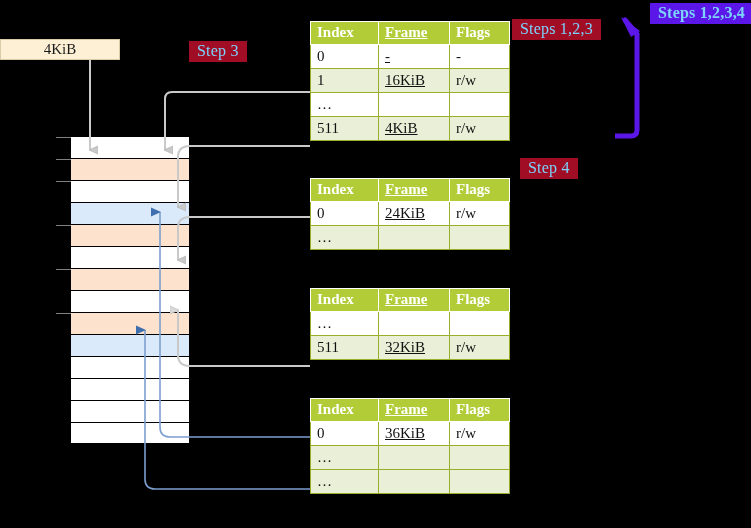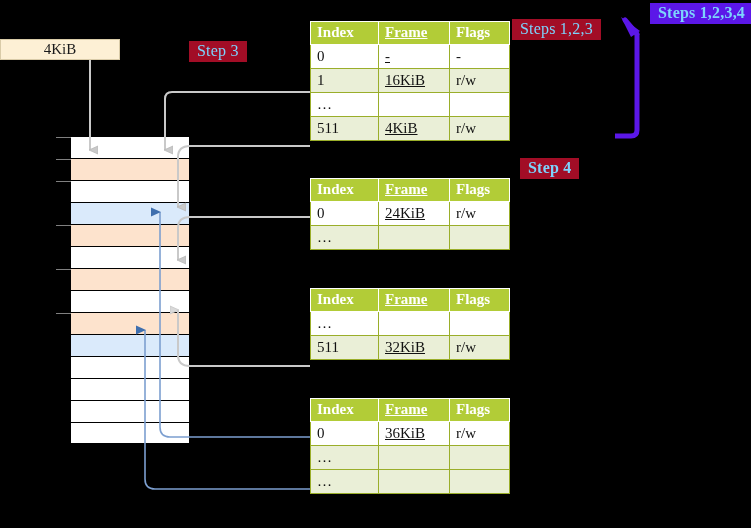--- a/index.html
+++ b/index.html
@@ -46,21 +46,21 @@
     line-height: 18px;
     padding: 1px 8px 2px 8px;
     color: #7dd3fc;
     white-space: nowrap;
     letter-spacing: 0.2px;
   }
   .badge-red { background: #a20d26; }
   .badge-blue { background: #5b17e8; }
 
   #badge-step0 { left: 189px; top: 41px; }
-  #badge-step4 { left: 520px; top: 158px; font-weight: bold; }
+  #badge-step4 { left: 520px; top: 158px; }
   #badge-steps123 { left: 512px; top: 19px; }
   #badge-steps1234 { left: 650px; top: 3px; font-weight: bold; }
 
   
   #memcol {
     position: absolute;
     left: 70px;
     top: 136px;
     width: 120px;
     height: 276px;

